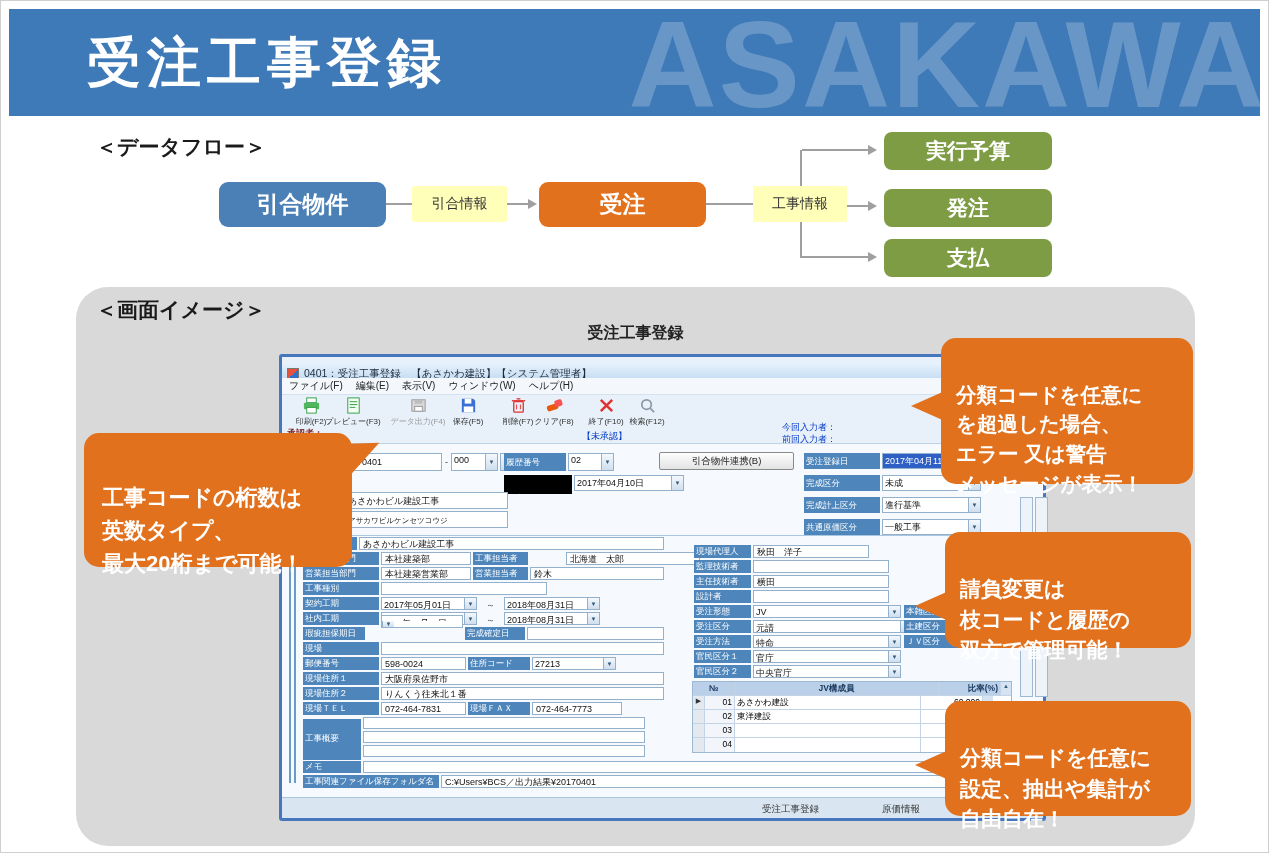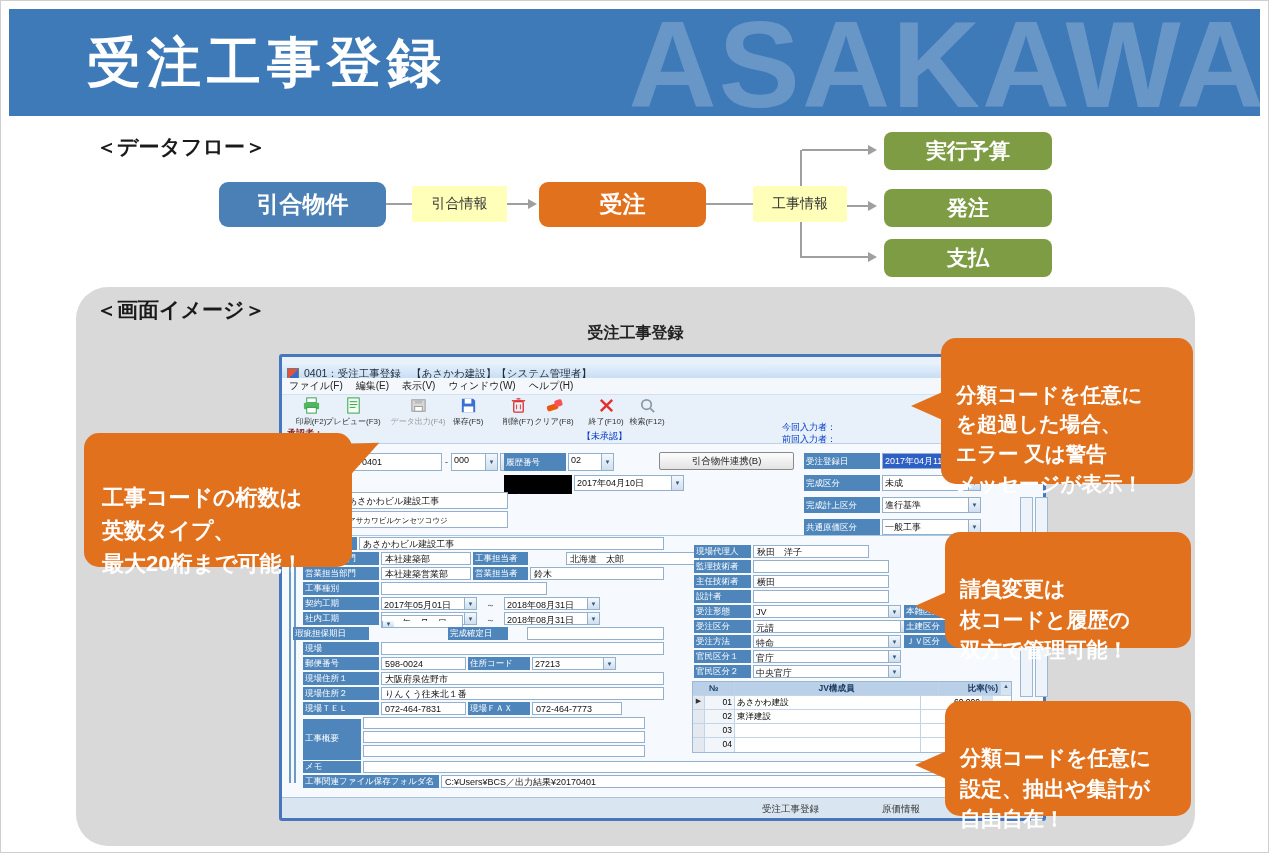--- a/index.html
+++ b/index.html
@@ -283,26 +283,26 @@
       <div class="combo" style="left:99px;top:255px;width:96px;">
         <span class="cv">2017年05月01日</span>
           <span class="dd">▼</span>
       </div>
       <div class="tilde" style="left:204px;top:257px;">～</div>
       <div class="combo" style="left:222px;top:255px;width:96px;">
         <span class="cv">2018年08月31日</span>
           <span class="dd">▼</span>
       </div>
 
-      <div class="lbl" style="left:11px;top:270px;width:76px;">瑕疵担保期日</div>
+      <div class="lbl" style="left:21px;top:270px;width:62px;">瑕疵担保期日</div>
       <div class="combo" style="left:99px;top:258px;width:82px;flex-direction:column;">
         <span class="cv">＿＿年＿月＿日</span>
           <span class="dd">▼</span>
       </div>
-      <div class="lbl" style="left:166px;top:270px;width:60px;">完成確定日</div>
+      <div class="lbl" style="left:183px;top:270px;width:60px;">完成確定日</div>
       <div class="fld" style="left:245px;top:270px;width:137px;"></div>
 
       <div class="lbl" style="left:21px;top:285px;width:76px;">現場</div>
       <div class="fld" style="left:99px;top:285px;width:283px;"></div>
 
       <div class="lbl" style="left:21px;top:300px;width:76px;">郵便番号</div>
       <div class="fld" style="left:99px;top:300px;width:85px;">598-0024</div>
       <div class="lbl" style="left:186px;top:300px;width:62px;">住所コード</div>
       <div class="combo" style="left:250px;top:300px;width:84px;">
         <span class="cv">27213</span>

